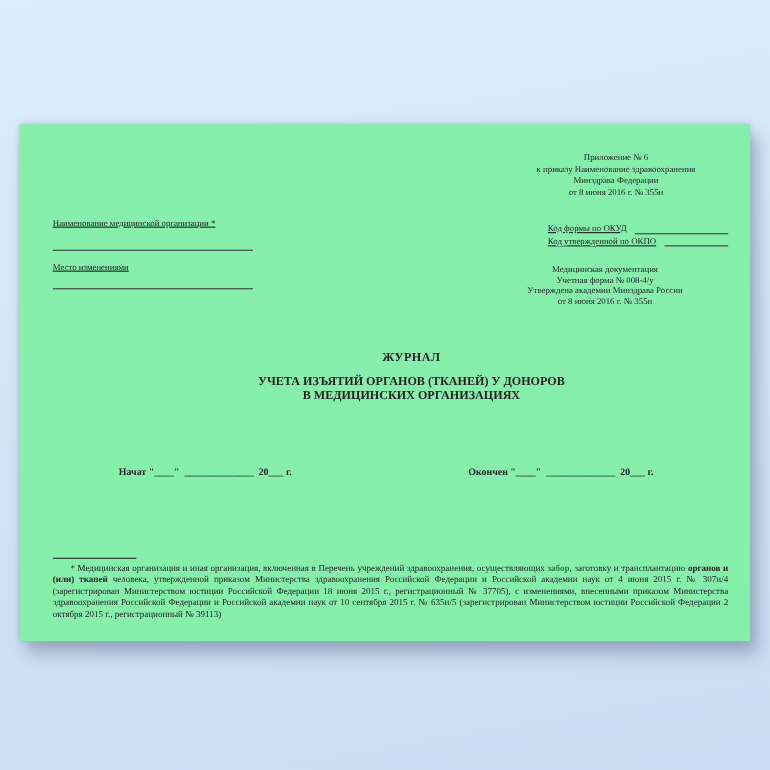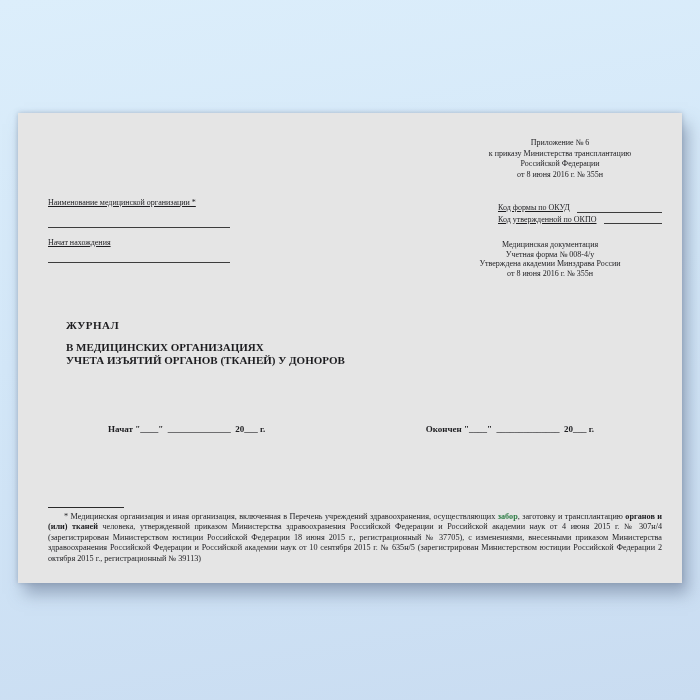--- a/index.html
+++ b/index.html
@@ -4,41 +4,41 @@
 <style>
   html,body{margin:0;padding:0;}
   body{
     width:700px;height:700px;overflow:hidden;position:relative;
     background:linear-gradient(170deg,#dceefb 0%,#d3e7f8 45%,#c9dcf1 100%);
     font-family:"Liberation Serif", "DejaVu Serif", serif;
     color:#1d1d20;
   }
   .page{
     position:absolute;left:18px;top:113px;width:664px;height:470px;
-    background:#e5e5e5;
+    background:#86efac;
     box-shadow:0 0 5px rgba(110,125,150,.45), 6px 11px 15px rgba(96,112,140,.5);
   }
   .appendix{
     position:absolute;top:25px;right:14px;width:216px;
     font-size:8px;line-height:10.6px;text-align:center;
   }
   .org-fields{position:absolute;left:30px;top:85px;width:182px;font-size:8px;line-height:10px;text-decoration:underline;}
   .field-line{border-bottom:1px solid #3c3c3c;}
   .line1{height:19px;}
   .label2{margin-top:10px;}
   .line2{height:14px;}
   .codes{position:absolute;left:480px;top:89px;width:164px;font-size:8px;line-height:11.5px;text-decoration:underline;}
   .code-row{display:flex;align-items:flex-end;height:11.5px;}
   .code-row .label{white-space:nowrap;}
   .blank-line{flex:1;border-bottom:1px solid #3c3c3c;margin-left:7px;margin-bottom:1px;height:8px;}
   .med-doc{
     position:absolute;top:127px;right:22px;width:220px;
     font-size:8px;line-height:9.6px;text-align:center;
   }
-  .title-block{position:absolute;top:206px;left:0;right:0;text-align:left;font-weight:bold;padding-left:48px;}
+  .title-block{position:absolute;top:206px;left:0;right:0;text-align:center;font-weight:bold;padding-left:48px;}
   .title-main{font-size:11px;line-height:13px;letter-spacing:.5px;}
   .title-sub{margin-top:9px;font-size:11px;line-height:13px;}
   .dates{
     position:absolute;top:311px;left:90px;right:88px;
     display:flex;justify-content:space-between;
     font-size:9px;font-weight:bold;white-space:pre;
   }
   .footnote{position:absolute;left:30px;right:20px;top:394px;}
   .footnote-rule{width:76px;border-top:1px solid #2a2a2a;margin:0 0 4px 0;}
   .footnote-text{
@@ -47,29 +47,29 @@
   .seg-link{color:var(--link-green,#2e7d46);font-weight:bold;}
   .seg-bold{font-weight:bold;}
 </style>
 </head>
 <body>
 
 <div class="page">
 
   <div class="appendix">
     <div>Приложение № 6</div>
-    <div>к приказу Министерства трансплантацию</div>
-    <div>Российской Федерации</div>
+    <div>к приказу Наименование здравоохранения</div>
+    <div>Минздрава Федерации</div>
     <div>от 8 июня 2016 г. № 355н</div>
   </div>
 
   <div class="org-fields">
     <div>Наименование медицинской организации *</div>
     <div class="field-line line1"></div>
-    <div class="label2">Начат нахождения</div>
+    <div class="label2">Место изменениями</div>
     <div class="field-line line2"></div>
   </div>
 
   <div class="codes">
     <div class="code-row">
       <span class="label">Код формы по ОКУД</span>
       <span class="blank-line"></span>
     </div>
     <div class="code-row">
       <span class="label">Код утвержденной по ОКПО</span>
@@ -80,22 +80,22 @@
   <div class="med-doc">
     <div>Медицинская документация</div>
     <div>Учетная форма № 008-4/у</div>
     <div>Утверждена академии Минздрава России</div>
     <div>от 8 июня 2016 г. № 355н</div>
   </div>
 
   <div class="title-block">
     <div class="title-main">ЖУРНАЛ</div>
     <div class="title-sub">
+      <div>УЧЕТА ИЗЪЯТИЙ ОРГАНОВ (ТКАНЕЙ) У ДОНОРОВ</div>
       <div>В МЕДИЦИНСКИХ ОРГАНИЗАЦИЯХ</div>
-      <div>УЧЕТА ИЗЪЯТИЙ ОРГАНОВ (ТКАНЕЙ) У ДОНОРОВ</div>
     </div>
   </div>
 
   <div class="dates">
     <span>Начат "____"  ______________  20___ г.</span>
     <span>Окончен "____"  ______________  20___ г.</span>
   </div>
 
   <div class="footnote">
     <div class="footnote-rule"></div>

